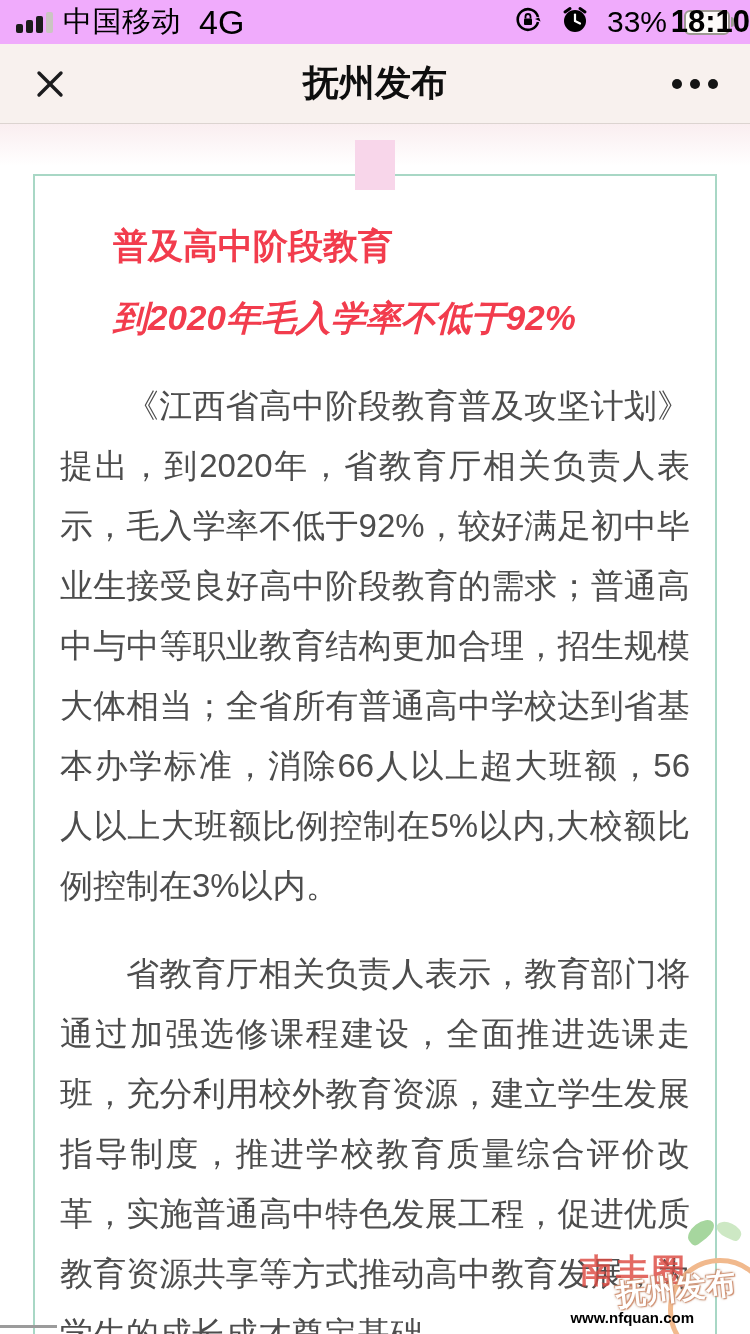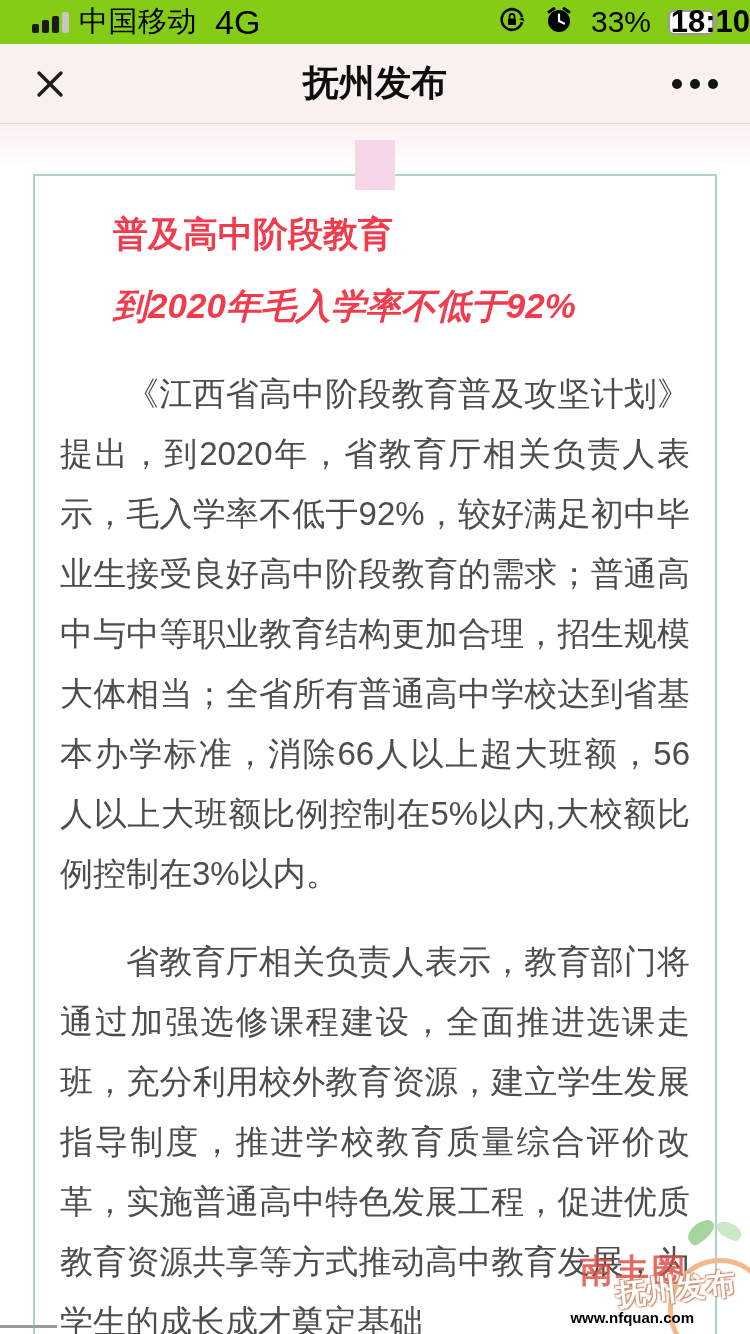--- a/index.html
+++ b/index.html
@@ -8,24 +8,24 @@
     width: 750px; height: 1334px;
     font-family: "Liberation Sans", "DejaVu Sans", sans-serif;
     background: #ffffff;
     position: relative;
     overflow: hidden;
   }
 
   
   .statusbar {
     height: 44px;
-    background: #84cc16;
+    background: #f0abfc;
     display: flex;
     align-items: center;
-    padding: 0 32px;
+    padding: 0 16px;
     position: relative;
     color: #000;
   }
   .sb-left { display: flex; align-items: center; gap: 10px; }
   .signal { display: flex; align-items: flex-end; gap: 3px; height: 22px; }
   .signal i { display: block; width: 7px; border-radius: 2px; background: #1b1b1b; }
   .signal i:nth-child(1){ height: 9px; }
   .signal i:nth-child(2){ height: 13px; }
   .signal i:nth-child(3){ height: 17px; }
   .signal i:nth-child(4){ height: 21px; background: #cac5c2; }
@@ -82,21 +82,21 @@
     position: absolute; left: 33px; top: 50px; width: 684px; bottom: -20px;
     border: 2px solid #a8d7c5; border-bottom: none;
     background: #fff;
     padding: 0 25px;
     z-index: 2;
   }
   .red-head {
     font-size: 35px; line-height: 44px; font-weight: bold;
     color: #f23c4d; padding-left: 53px;
   }
-  .red-head.h1 { margin-top: 36px; }
+  .red-head.h1 { margin-top: 48px; }
   .red-head.h2 { margin-top: 28px; font-style: italic; }
   .article-box p {
     font-size: 33px; line-height: 60px; color: #4d4d4d;
     text-align: justify; text-justify: inter-character;
     text-indent: 2em;
   }
   .para1 { margin-top: 36px; }
   .para2 { margin-top: 28px; }
 
   .gray-line {

